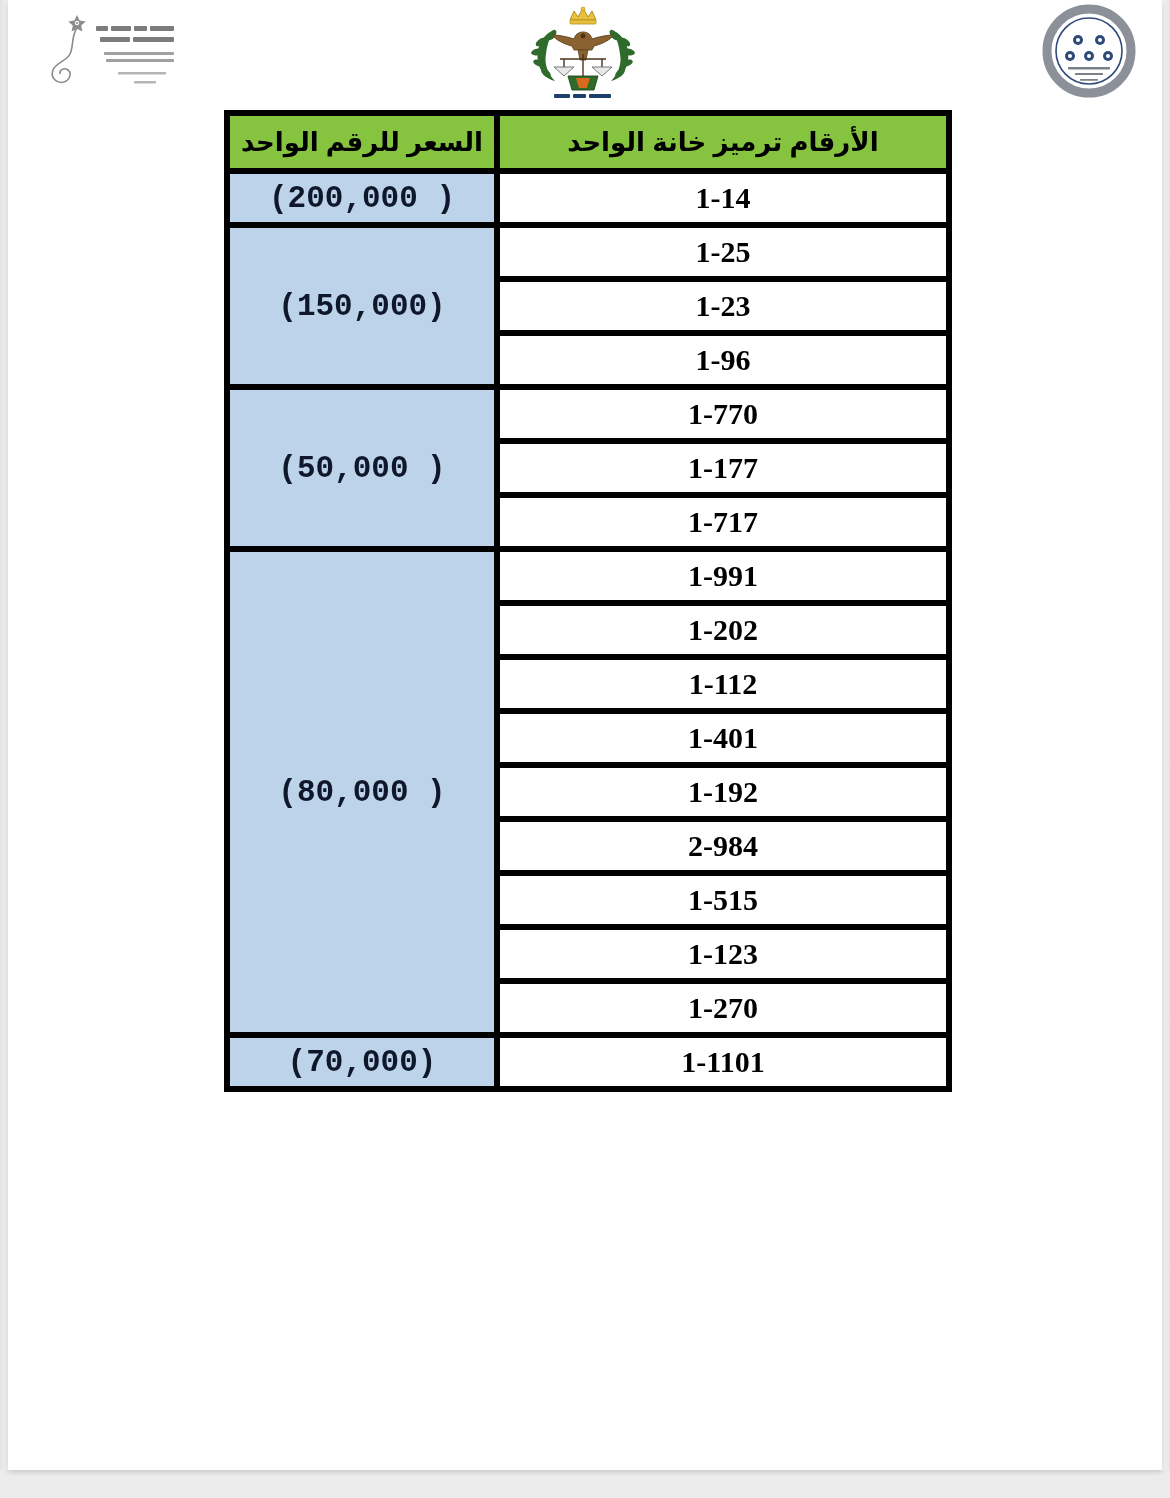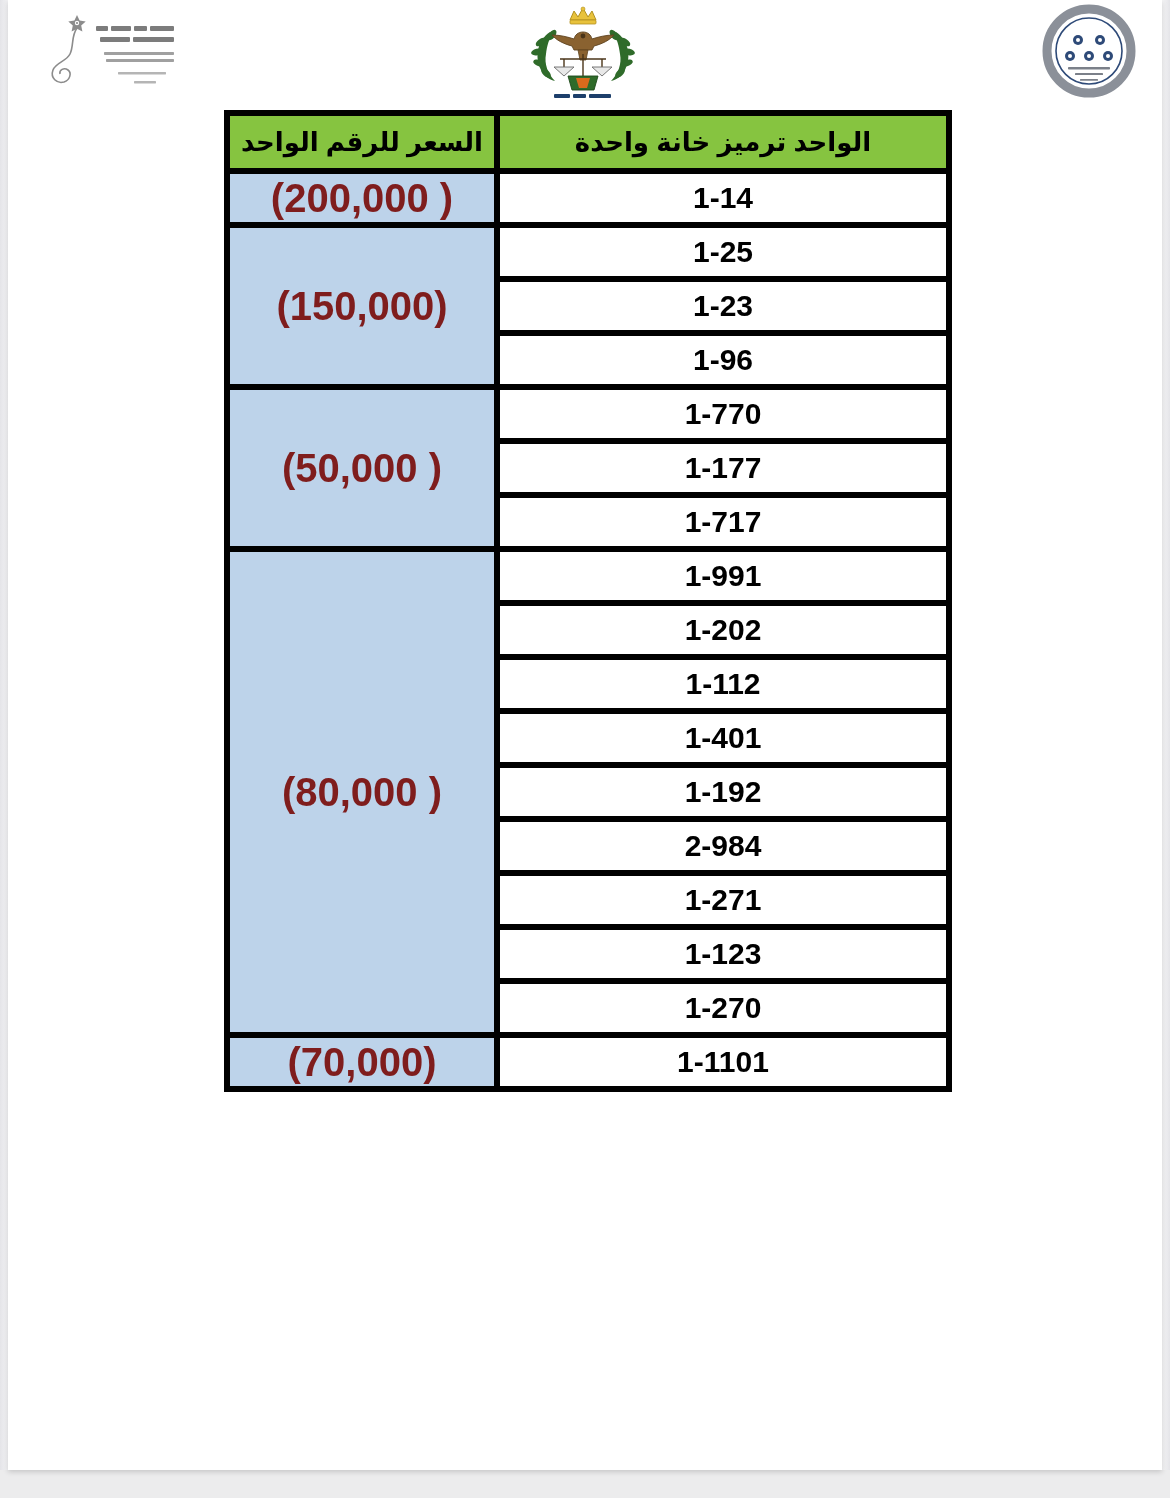--- a/index.html
+++ b/index.html
@@ -112,35 +112,35 @@
     background: #ffffff;
     box-sizing: border-box;
   }
   .num-inner {
     display: block;
     font-size: 30px;
     font-weight: bold;
     color: #000;
     line-height: 48px;
     direction: ltr;
-    font-family: Liberation Sans, sans-serif;
+    font-family: Liberation Serif, serif;
   }
 
   td.price-cell {
     background: #bdd3ea;
     border: 3px solid #000;
     box-sizing: border-box;
   }
   .price-inner {
     display: block;
-    font-size: 40px;
+    font-size: 31px;
     font-weight: bold;
-    color: #7f1d1d;
+    color: #0f172a;
     direction: ltr;
-    font-family: Liberation Sans, sans-serif;
+    font-family: Liberation Mono, monospace;
   }
 </style>
 </head>
 <body>
 
 <div class="viewer">
 
   <div class="page-gutter-left"></div>
   <div class="page-gutter-right"></div>
 
@@ -278,21 +278,21 @@
 
     <div class="price-table-wrap">
       <table class="price-table">
         <colgroup>
           <col class="col-numbers">
           <col class="col-price">
         </colgroup>
         <thead>
           <tr>
             <th class="head-cell">
-              <span class="head-inner">الواحد ترميز خانة واحدة</span>
+              <span class="head-inner">الأرقام ترميز خانة الواحد</span>
             </th>
             <th class="head-cell">
               <span class="head-inner">السعر  للرقم الواحد</span>
             </th>
           </tr>
         </thead>
         <tbody id="table-body">
             <tr>
               <td class="num-cell">
                 <span class="num-inner">1-14</span>
@@ -365,21 +365,21 @@
                 <span class="num-inner">1-192</span>
               </td>
             </tr>
             <tr>
               <td class="num-cell">
                 <span class="num-inner">2-984</span>
               </td>
             </tr>
             <tr>
               <td class="num-cell">
-                <span class="num-inner">1-271</span>
+                <span class="num-inner">1-515</span>
               </td>
             </tr>
             <tr>
               <td class="num-cell">
                 <span class="num-inner">1-123</span>
               </td>
             </tr>
             <tr>
               <td class="num-cell">
                 <span class="num-inner">1-270</span>

